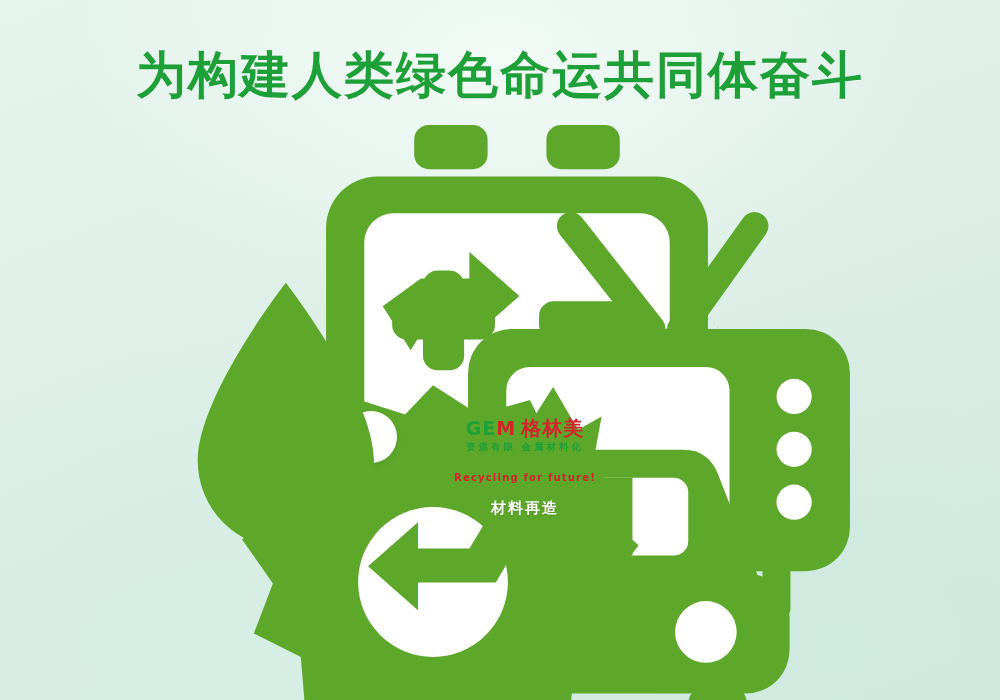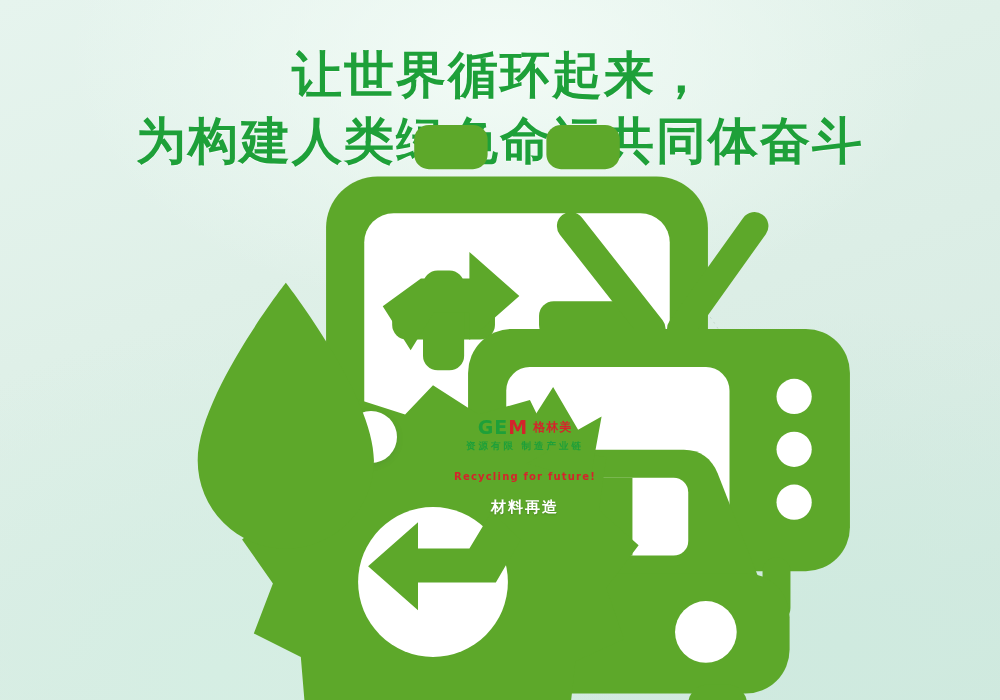--- a/index.html
+++ b/index.html
@@ -83,21 +83,21 @@
     pointer-events: none;
   }
   .logo-row { display: flex; align-items: center; gap: 5px; line-height: 1; justify-content: space-between; }
   .logo-gem {
     font-family: "DejaVu Sans", sans-serif;
     font-weight: bold; font-size: 19px; letter-spacing: 1px;
     color: #1ea039;
   }
   .logo-gem .m-red { color: #d4242b; }
   .logo-cn {
-    font-size: 12px; font-weight: bold; color: #d4242b; letter-spacing: 1px; font-family: Liberation Mono, monospace;
+    font-size: 20px; font-weight: bold; color: #d4242b; letter-spacing: 1px;
   }
   .logo-tag {
     margin-top: 3px;
     font-size: 9.5px; color: #1ea039; font-weight: bold; letter-spacing: 3px;
     white-space: nowrap;
   }
   .logo-en {
     margin-top: 18px;
     font-family: "DejaVu Sans", sans-serif;
     font-size: 10px; color: #d4242b; font-weight: bold; letter-spacing: 1.2px;
@@ -118,21 +118,20 @@
     letter-spacing: 2.5px;
     font-family: "Liberation Sans", sans-serif;
   }
 </style>
 </head>
 <body>
 
 <div id="stage">
 
   <div id="headline">
-    <span class="l1">让世界循环起来，</span>
     <span class="l2">为构建人类绿色命运共同体奋斗</span>
   </div>
 
   <div id="diagram">
 
     <svg viewBox="0 0 470 470" xmlns="http://www.w3.org/2000/svg">
       <defs>
 
         <linearGradient id="gRingA" x1="0" y1="0" x2="1" y2="1">
           <stop offset="0%" stop-color="#a3d25a"></stop>
@@ -329,19 +328,19 @@
         <path fill="#5da82a" d="M26.2 23.0 l-1.7 2.9 -5.3 0 0 1.9 -3.4 -3.0 3.4 -3.0 0 1.8
           3.5 0 1.5 -2.5 z"></path>
       </svg>
     </div>
 
     <div id="logo-block">
       <div class="logo-row">
         <span class="logo-gem"><span>GE</span><span class="m-red">M</span></span>
         <span class="logo-cn">格林美</span>
       </div>
-      <div class="logo-tag">资源有限 制造产业链</div>
+      <div class="logo-tag">资源有限 金属材料化</div>
       <div class="logo-en">Recycling for future!</div>
       <div class="logo-core">材料再造</div>
     </div>
 
   </div>
 </div>
 
 </body></html>

